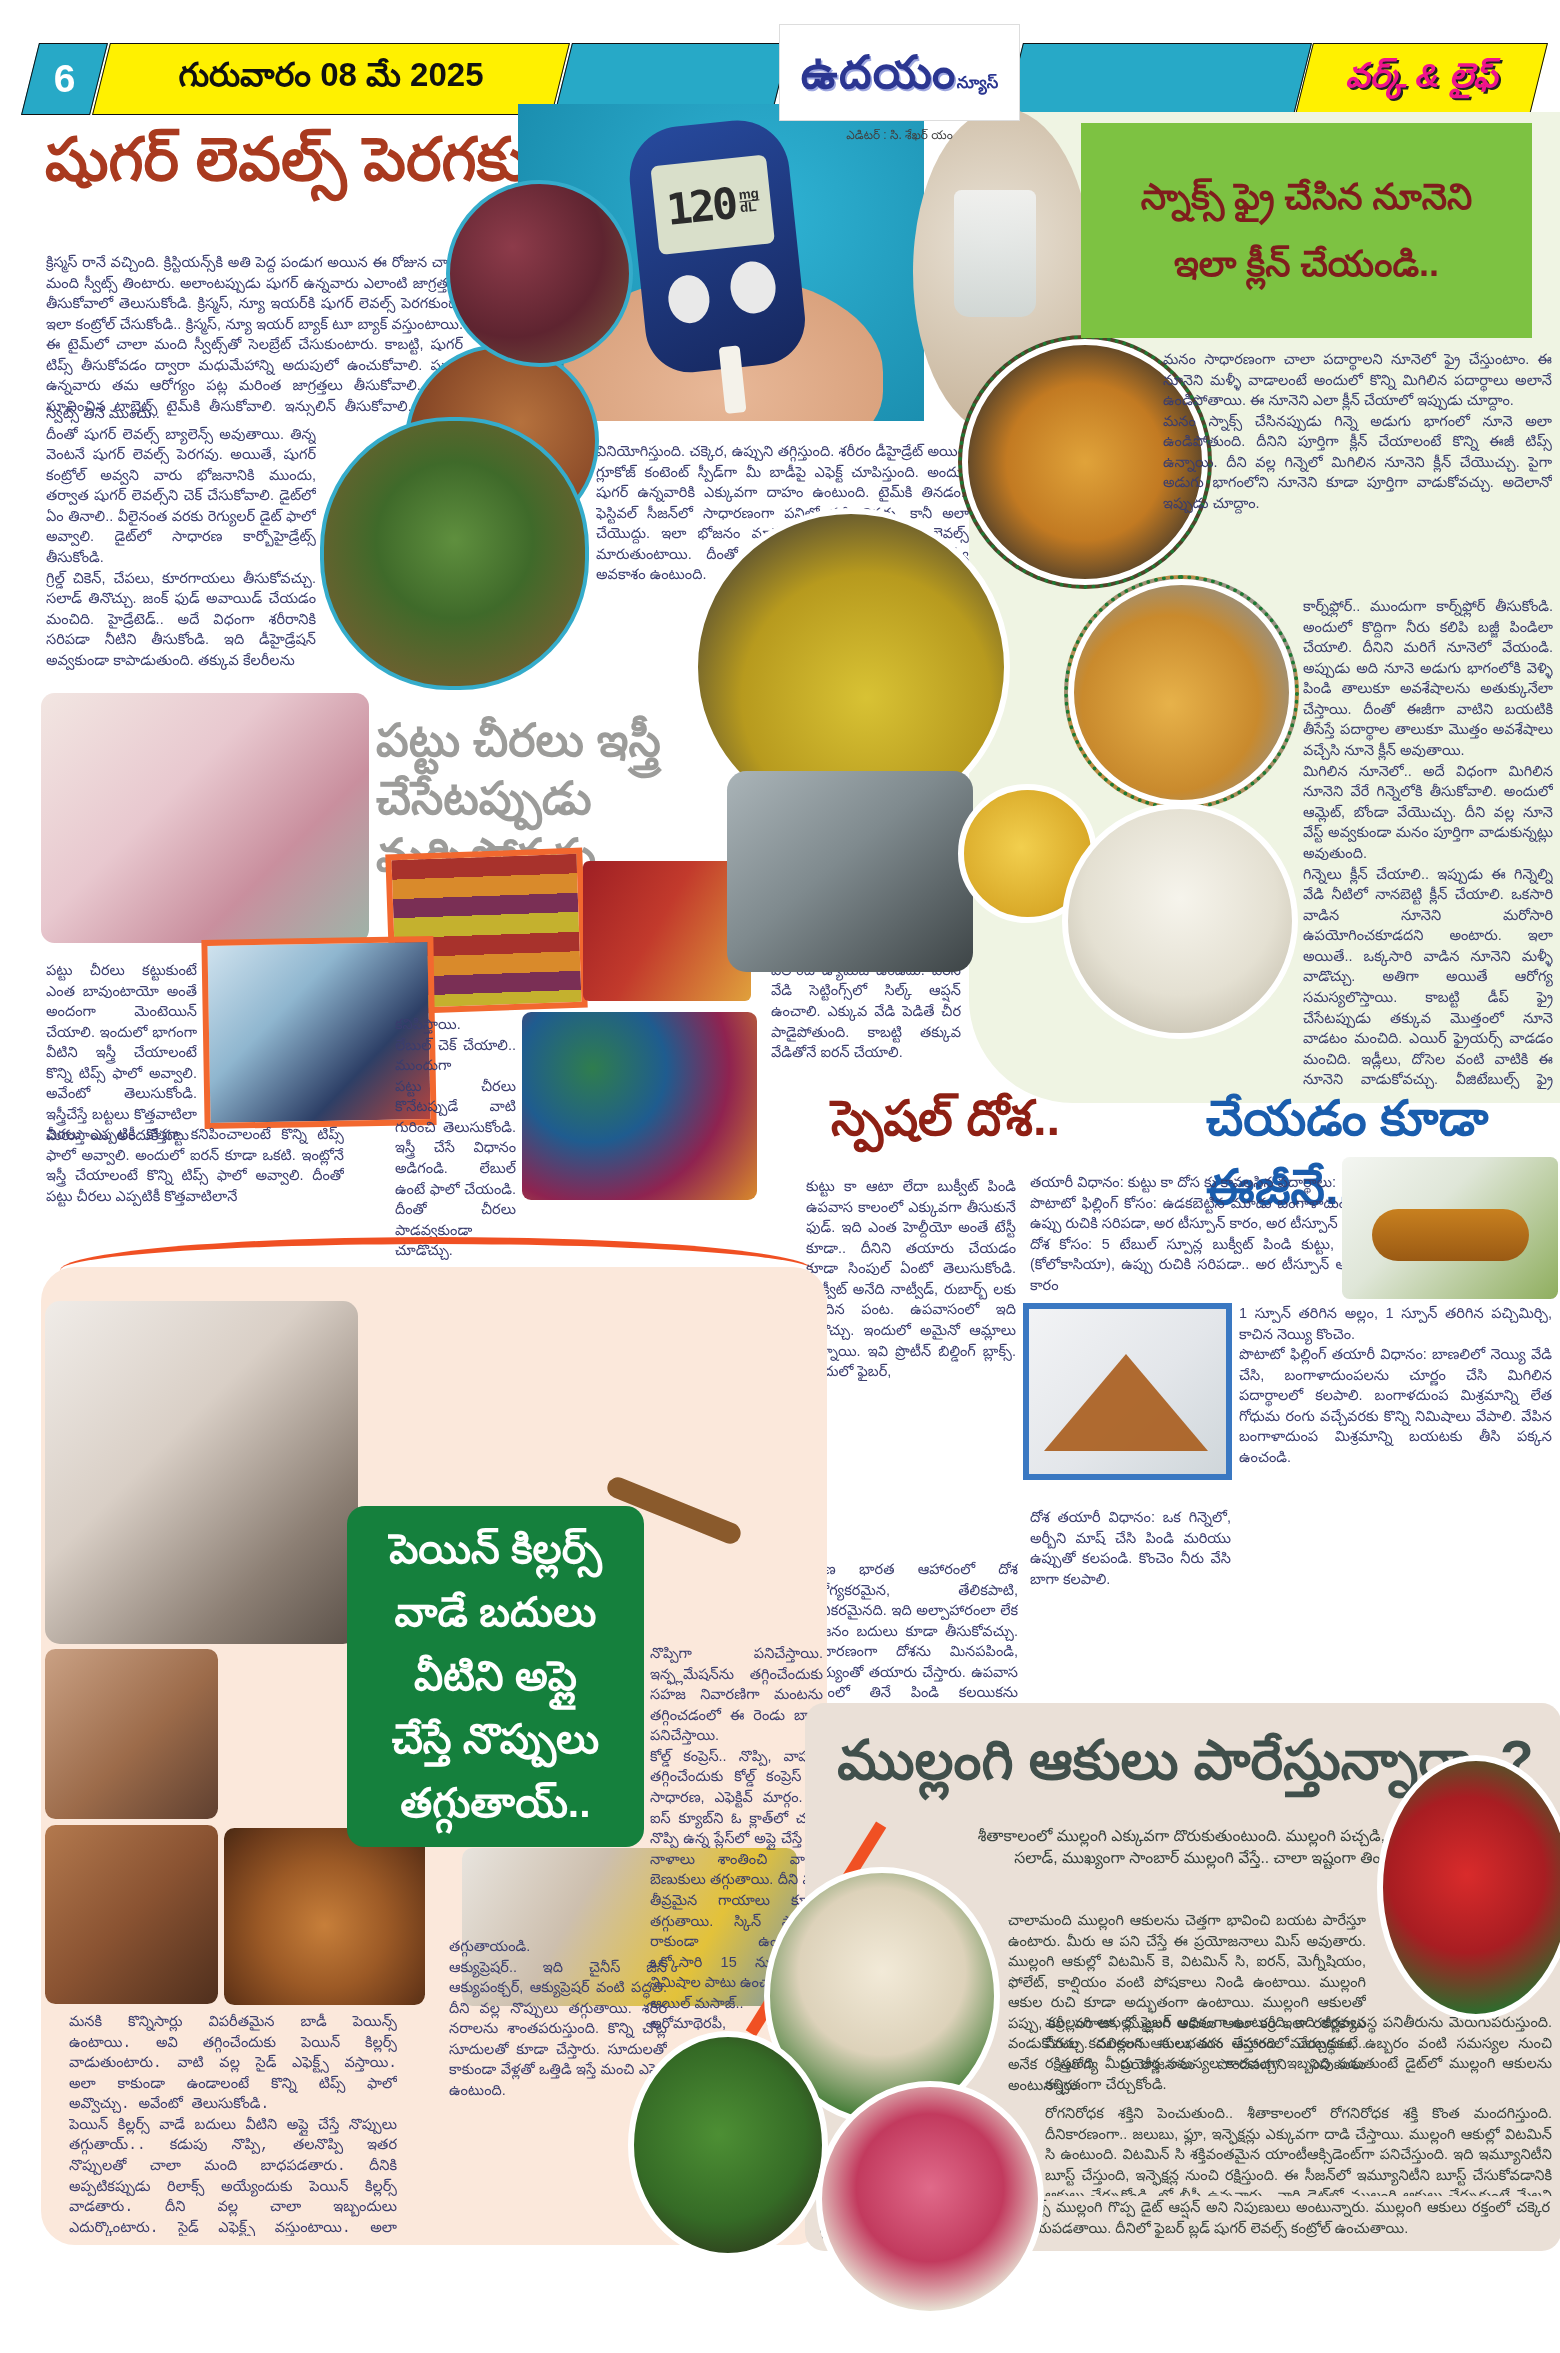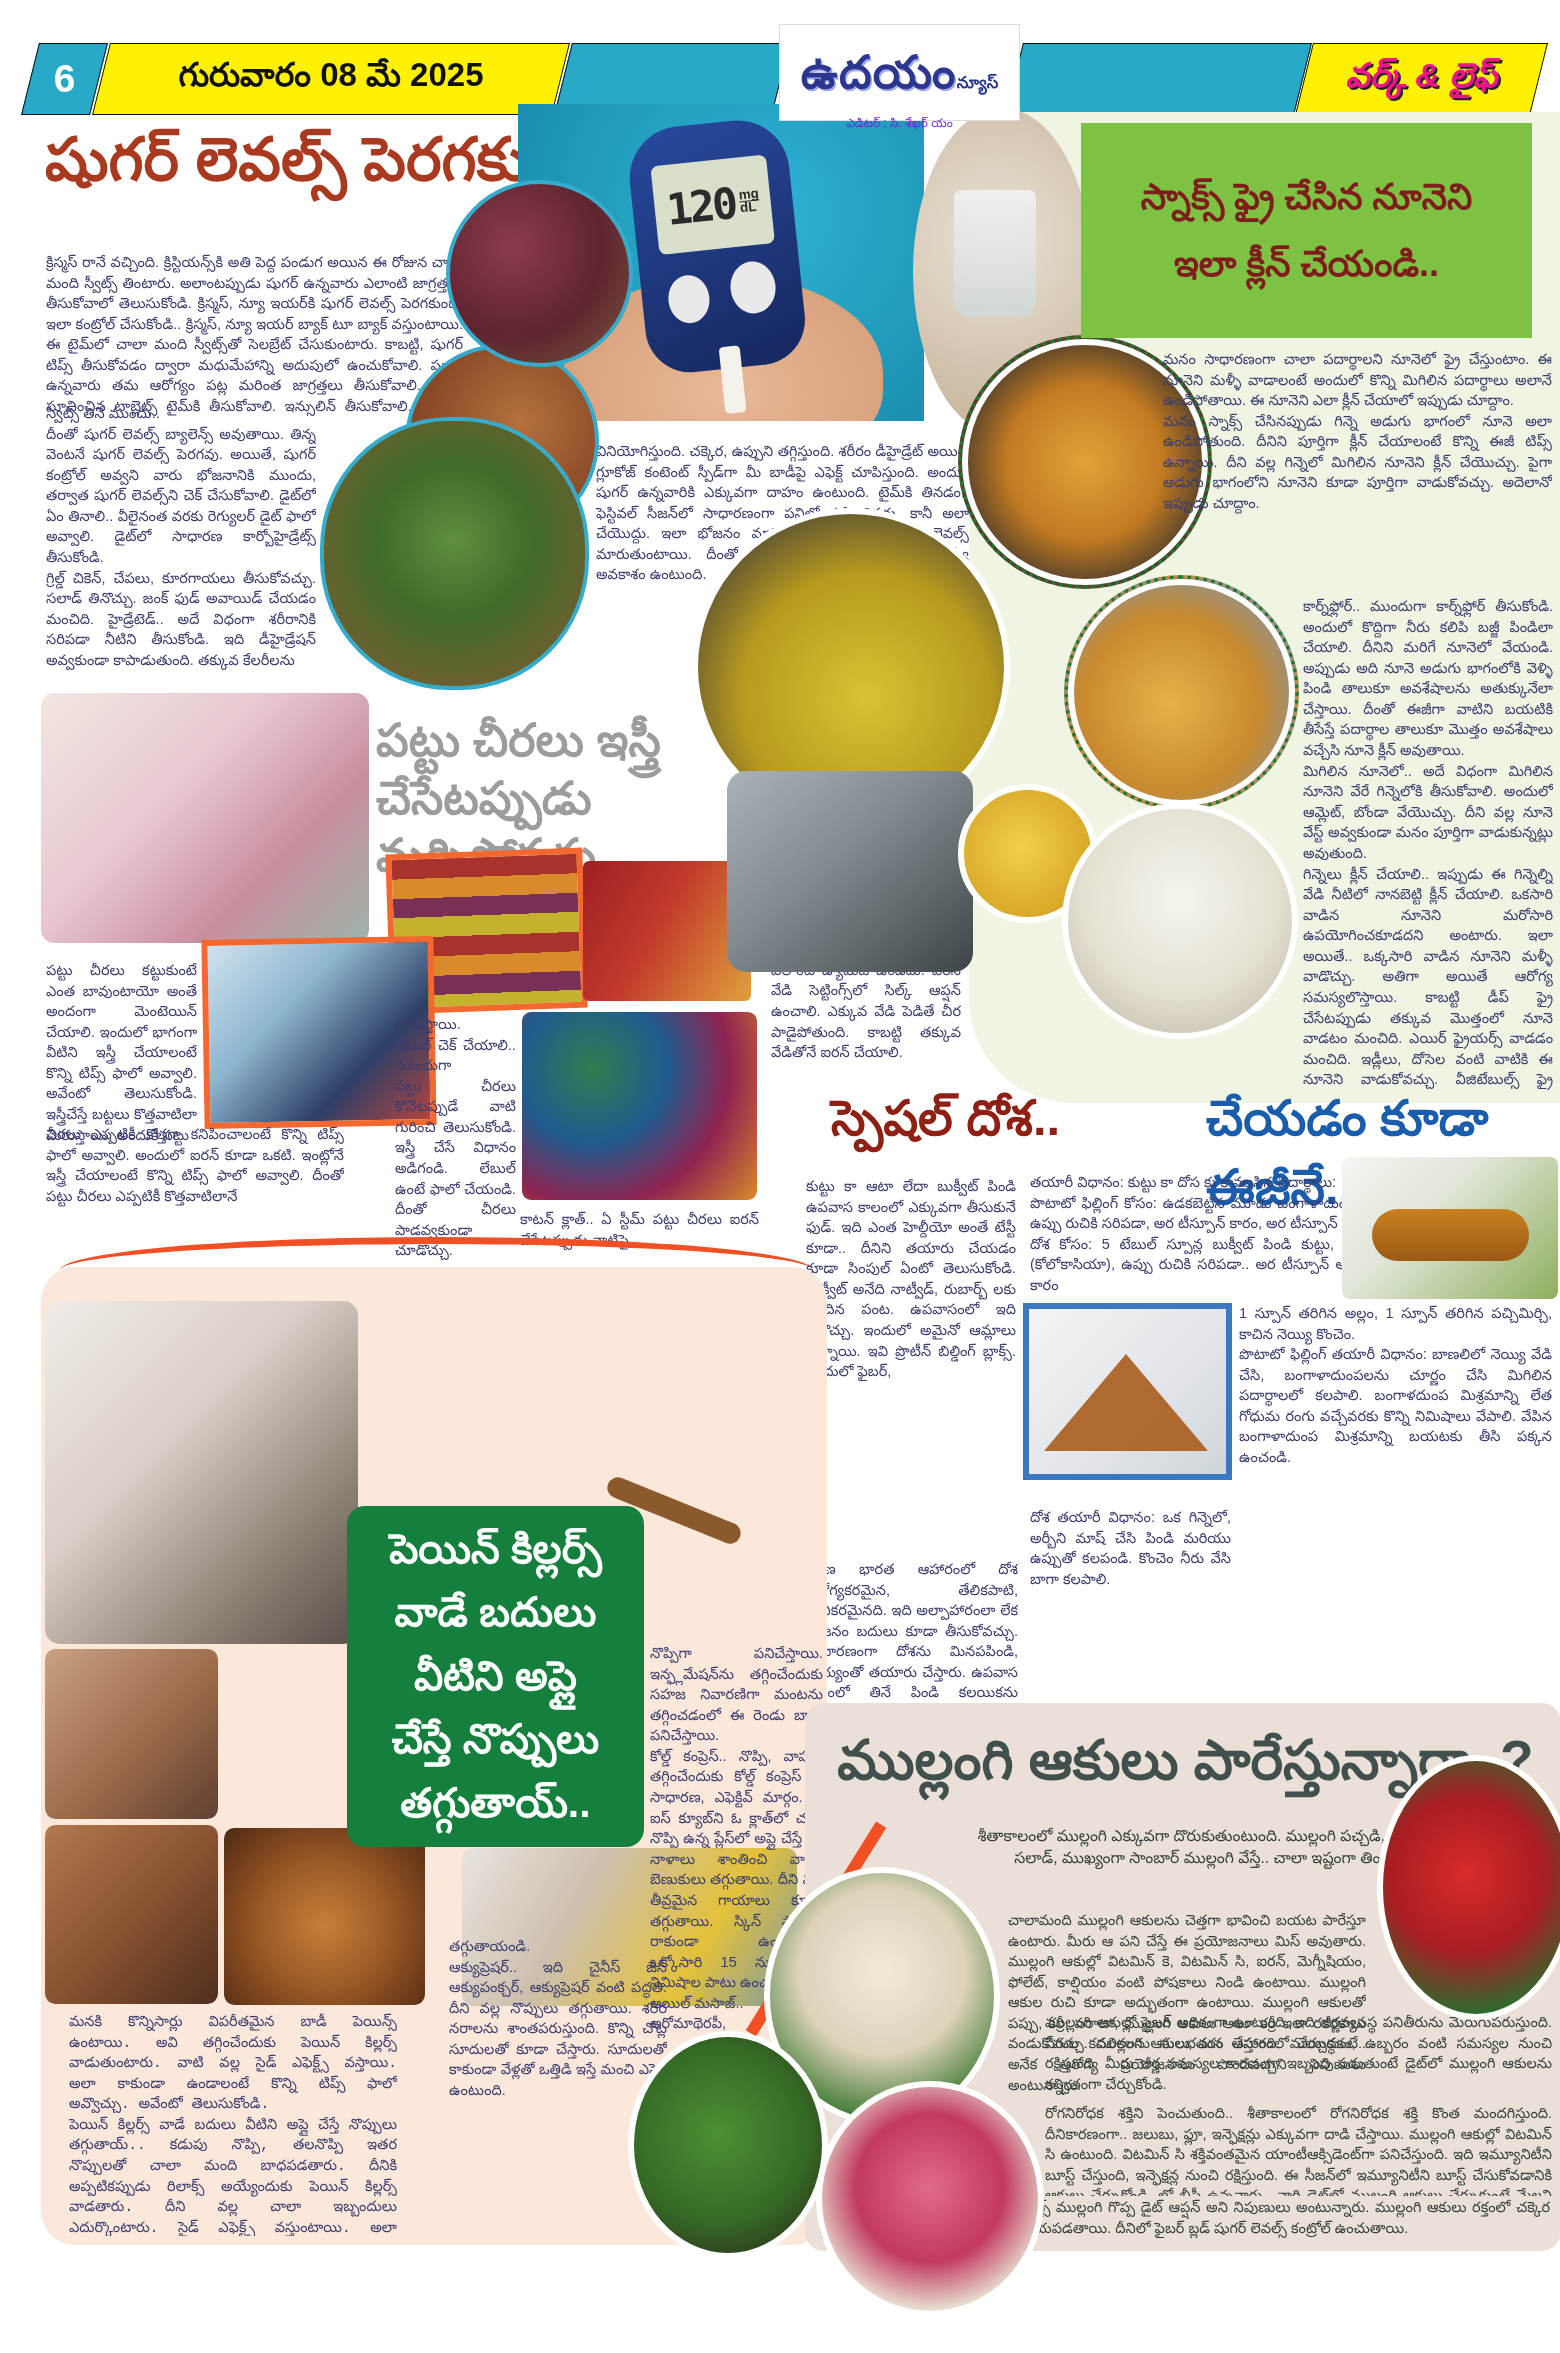--- a/index.html
+++ b/index.html
@@ -34,21 +34,21 @@
     <div class="abs skew" style="left:563px;top:6px;width:216px;height:70px;background:#27a9c7;"></div>
     <div class="abs skew" style="left:1014px;top:6px;width:287px;height:70px;background:#27a9c7;"></div>
     <div class="abs skew ctr" style="left:1304px;top:6px;width:233px;height:70px;background:#fff100;">
       <div class="skew-inner" style="color:#f0148c;font-size:34px;font-weight:bold;font-style:italic;text-shadow:2.2px 2.2px 0 #222;">వర్క్ &amp; లైఫ్</div>
     </div>
   </div>
   <div class="abs" style="left:779px;top:24px;width:239px;height:95px;background:#ffffff;border:0.7px solid #ddd;text-align:center;z-index:5;">
     <div style="margin-top:20px;">
       <span style="font-size:46px;font-weight:bold;color:#2b3691;letter-spacing:1.5px;text-shadow:1.5px 1.5px 0 #9fa8e0;">ఉదయం</span><span style="font-size:16.4px;font-weight:bold;color:#2b3691;">న్యూస్</span>
     </div>
-    <div style="font-size:12px;color:#6d28d9;margin-top:6px;">ఎడిటర్ : సి. శేఖర్ యం</div>
+    <div style="font-size:12px;color:#404040;margin-top:18px;">ఎడిటర్ : సి. శేఖర్ యం</div>
   </div>
 
   <div class="abs hline" style="left:45px;top:130px;width:775px;font-size:60px;color:#a93a1f;line-height:1.0;">షుగర్ లెవల్స్ పెరగకుండా..</div>
 
   <div class="abs txt" style="left:46px;top:252px;width:417px;height:165px;overflow:hidden;">క్రిస్మస్ రానే వచ్చింది. క్రిస్టియన్స్‌కి అతి పెద్ద పండుగ అయిన ఈ రోజున చాలా మంది స్వీట్స్ తింటారు. అలాంటప్పుడు షుగర్ ఉన్నవారు ఎలాంటి జాగ్రత్తలు తీసుకోవాలో తెలుసుకోండి. క్రిస్మస్, న్యూ ఇయర్‌కి షుగర్ లెవల్స్ పెరగకుండా ఇలా కంట్రోల్ చేసుకోండి.. క్రిస్మస్, న్యూ ఇయర్ బ్యాక్ టూ బ్యాక్ వస్తుంటాయి. ఈ టైమ్‌లో చాలా మంది స్వీట్స్‌తో సెలబ్రేట్ చేసుకుంటారు. కాబట్టి, షుగర్ టిప్స్ తీసుకోవడం ద్వారా మధుమేహాన్ని అదుపులో ఉంచుకోవాలి. షుగర్ ఉన్నవారు తమ ఆరోగ్యం పట్ల మరింత జాగ్రత్తలు తీసుకోవాలి. డాక్టర్ సూచించిన టాబ్లెట్స్ టైమ్‌కి తీసుకోవాలి. ఇన్సులిన్ తీసుకోవాలి. ఆహారం విషయంలో కూడా జాగ్రత్తలు పాటించాలి. అందులో కొన్ని టిప్స్ ఫాలో అవ్వాలి. అవేంటో తెలుసుకోండి.</div>
   <div class="abs txt" style="left:46px;top:403px;width:270px;height:274px;overflow:hidden;">స్వీట్స్ తినే ముందు..
 దీంతో షుగర్ లెవల్స్ బ్యాలెన్స్ అవుతాయి. తిన్న వెంటనే షుగర్ లెవల్స్ పెరగవు. అయితే, షుగర్ కంట్రోల్ అవ్వని వారు భోజనానికి ముందు, తర్వాత షుగర్ లెవల్స్‌ని చెక్ చేసుకోవాలి. డైట్‌లో ఏం తినాలి.. వీలైనంత వరకు రెగ్యులర్ డైట్ ఫాలో అవ్వాలి. డైట్‌లో సాధారణ కార్బోహైడ్రేట్స్ తీసుకోండి.
 గ్రిల్డ్ చికెన్, చేపలు, కూరగాయలు తీసుకోవచ్చు. సలాడ్ తినొచ్చు. జంక్ ఫుడ్ అవాయిడ్ చేయడం మంచిది. హైడ్రేటెడ్.. అదే విధంగా శరీరానికి సరిపడా నీటిని తీసుకోండి. ఇది డీహైడ్రేషన్ అవ్వకుండా కాపాడుతుంది. తక్కువ కేలరీలను</div>
   <div class="abs txt" style="left:596px;top:441px;width:373px;height:257px;overflow:hidden;">వినియోగిస్తుంది. చక్కెర, ఉప్పుని తగ్గిస్తుంది. శరీరం డీహైడ్రేట్ అయితే గ్లూకోజ్ కంటెంట్ స్పీడ్‌గా మీ బాడీపై ఎఫెక్ట్ చూపిస్తుంది. అందుకే షుగర్ ఉన్నవారికి ఎక్కువగా దాహం ఉంటుంది. టైమ్‌కి తినడం.. ఫెస్టివల్ సీజన్‌లో సాధారణంగా పనిలో పడి తినరు. కానీ అలా చేయొద్దు. ఇలా భోజనం మానేస్తారు. దీని వల్ల షుగర్ లెవల్స్ మారుతుంటాయి. దీంతో వికారం, విరోచనాలు కూడా అయ్యే అవకాశం ఉంటుంది.</div>
 
@@ -119,21 +119,20 @@
   <div class="abs photo orangeb" style="left:203px;top:938px;width:220px;height:177px;transform:rotate(-1deg);
               background:linear-gradient(135deg,#cfe2ee 0%,#8fb6cf 35%,#2d3f66 70%,#b4443f 100%);"></div>
   <div class="abs photo" style="left:522px;top:1012px;width:235px;height:188px;border-radius:9px;
               background:radial-gradient(circle at 30% 30%,#2f7d4e 0%,#1f5c8f 35%,#8f2350 65%,#d98a2b 100%);"></div>
 
   <div class="abs txt" style="left:46px;top:960px;width:151px;height:237px;overflow:hidden;">పట్టు చీరలు కట్టుకుంటే ఎంత బావుంటాయో అంతే అందంగా మెంటెయిన్ చేయాలి. ఇందులో భాగంగా వీటిని ఇస్త్రీ చేయాలంటే కొన్ని టిప్స్ ఫాలో అవ్వాలి. అవేంటో తెలుసుకోండి. ఇస్త్రీచేస్తే బట్టలు కొత్తవాటిలా మెరుస్తాయి. అందుకే పట్టు</div>
   <div class="abs txt" style="left:46px;top:1124px;width:298px;height:149px;overflow:hidden;">చీరలు ఎప్పటికీ కొత్తగా కనిపించాలంటే కొన్ని టిప్స్ ఫాలో అవ్వాలి. అందులో ఐరన్ కూడా ఒకటి. ఇంట్లోనే ఇస్త్రీ చేయాలంటే కొన్ని టిప్స్ ఫాలో అవ్వాలి. దీంతో పట్టు చీరలు ఎప్పటికీ కొత్తవాటిలానే</div>
   <div class="abs txt" style="left:395px;top:1014px;width:121px;height:268px;overflow:hidden;">కనిపిస్తాయి.
 లేబుల్ చెక్ చేయాలి.. ముందుగా
 పట్టు చీరలు కొనేటప్పుడే వాటి గురించి తెలుసుకోండి. ఇస్త్రీ చేసే విధానం అడిగండి. లేబుల్ ఉంటే ఫాలో చేయండి. దీంతో చీరలు పాడవ్వకుండా చూడొచ్చు.</div>
-  <div class="abs txt" style="left:520px;top:1209px;width:239px;height:82px;overflow:hidden;">కాటన్ క్లాత్.. ఏ స్టీమ్ పట్టు చీరలు ఐరన్ చేసేటప్పుడు వాటిపై</div>
   <div class="abs txt" style="left:771px;top:857px;width:190px;height:432px;overflow:hidden;">కాటన్ క్లాత్ ఉంచి వాటిపై నుంచి ఐరన్ చేయాలి. ఇలా అయితే.. అదే విధంగా చీరల్ని ఐరన్ చేసేటప్పుడు బార్డర్స్ వైపు నుంచి సెట్ చేసి వేయాలి. దీని వల్ల చీరలకి ఎలాంటి డ్యామేజ్ ఉండదు. ఐరన్ వేడి సెట్టింగ్స్‌లో సిల్క్ ఆప్షన్ ఉంచాలి. ఎక్కువ వేడి పెడితే చీర పాడైపోతుంది. కాబట్టి తక్కువ వేడితోనే ఐరన్ చేయాలి.</div>
 
   <div class="abs" style="left:60px;top:1237px;width:753px;height:89px;border-top:7.5px solid #f05023;border-radius:100%/67px;"></div>
 
   <div class="abs hline" style="left:831px;top:1090px;width:388px;font-size:49px;color:#8e2014;">స్పెషల్ దోశ..</div>
   <div class="abs hline" style="left:1206px;top:1090px;width:358px;font-size:49px;color:#1a5dad;">చేయడం కూడా ఈజీనే..</div>
 
   <div class="abs txt" style="left:806px;top:1176px;width:210px;height:358px;overflow:hidden;">కుట్టు కా ఆటా లేదా బుక్వీట్ పిండి ఉపవాస కాలంలో ఎక్కువగా తీసుకునే ఫుడ్. ఇది ఎంత హెల్దీయో అంతే టేస్టీ కూడా.. దీనిని తయారు చేయడం కూడా సింపుల్ ఏంటో తెలుసుకోండి. బుక్వీట్ అనేది నాట్వీడ్, రుబార్బ్ లకు చెందిన పంట. ఉపవాసంలో ఇది తినొచ్చు. ఇందులో అమైనో ఆమ్లాలు ఉన్నాయి. ఇవి ప్రొటీన్ బిల్డింగ్ బ్లాక్స్. ఇందులో ఫైబర్,</div>
   <div class="abs txt" style="left:1030px;top:1172px;width:522px;height:128px;overflow:hidden;">తయారీ విధానం: కుట్టు కా దోస కు కావలసిన పదార్థాలు:
 పొటాటో ఫిల్లింగ్ కోసం: ఉడకబెట్టిన మూడు బంగాళాదుంపలు నెయ్యి వేయించడానికి సరిపడా, ఉప్పు రుచికి సరిపడా, అర టీస్పూన్ కారం, అర టీస్పూన్ తరిగిన అల్లం

